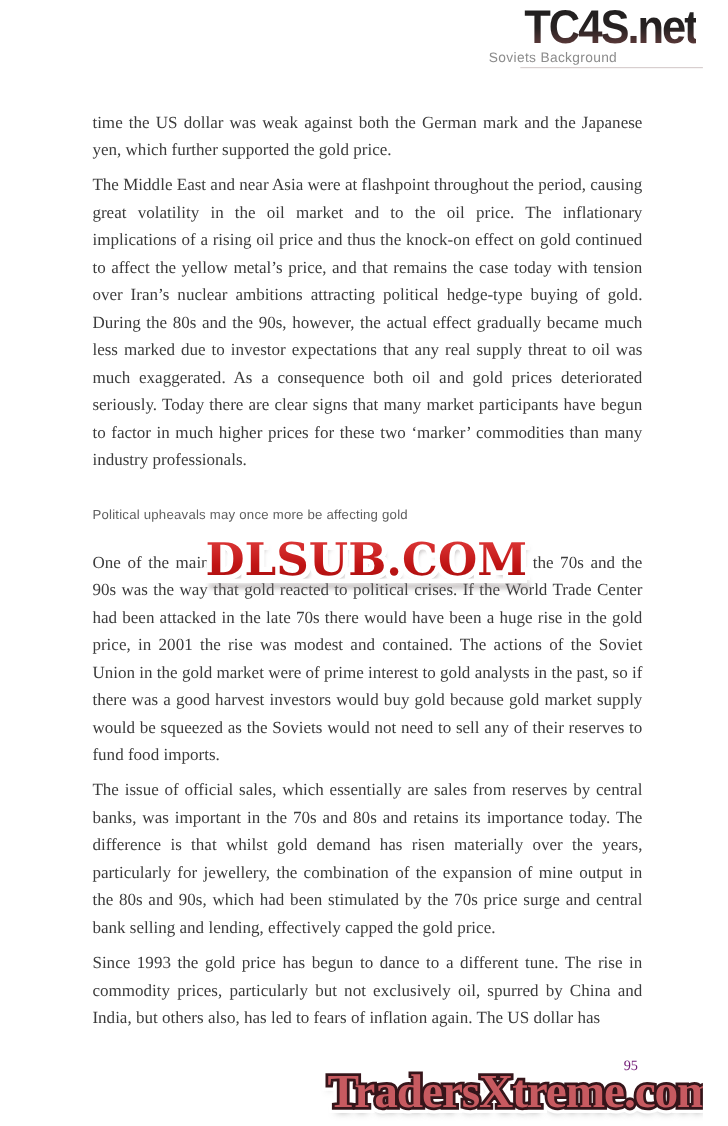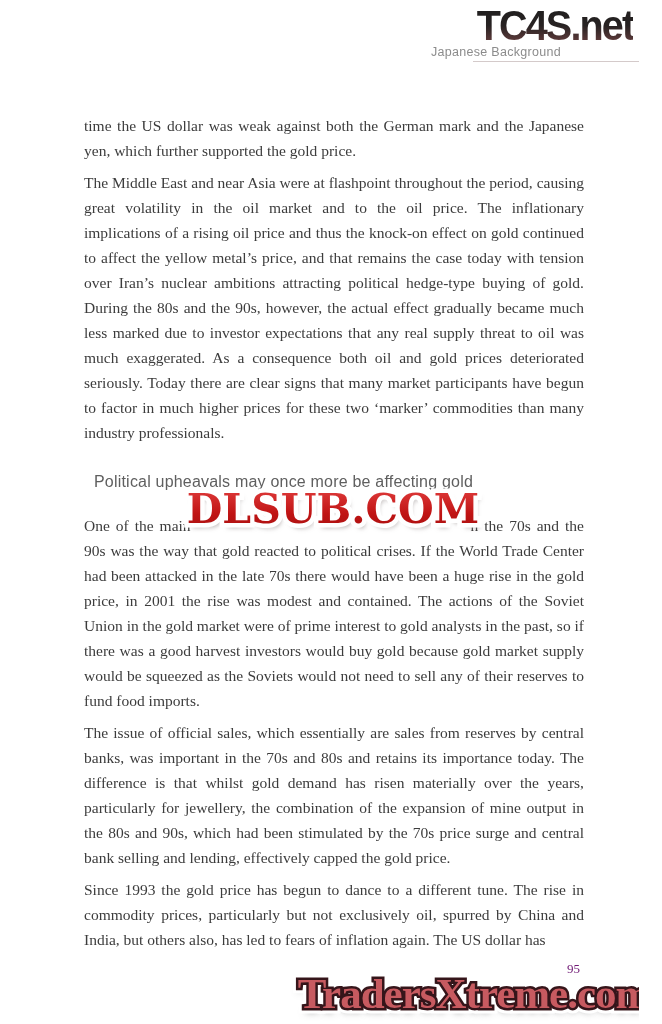--- a/index.html
+++ b/index.html
@@ -30,42 +30,42 @@
     font-weight:300; font-size:12.5px; letter-spacing:0.3px;
     color:#8c8c8c;
   }
   .header-rule {
     position:absolute; top:61px; left:473px; width:185px; height:1px;
     background:#d4caca;
   }
 
   
   .text-col {
-    position:absolute; left:84px; top:113px; width:500px;
+    position:absolute; left:84px; top:99px; width:500px;
     color:#3c3c3c;
     font-size:15.5px; line-height:25px;
     text-align:justify;
   }
   .text-col p { margin:0 0 7px 0; }
   .section-heading {
     font-family:"Liberation Sans", sans-serif;
-    font-weight:400; font-size:16px; letter-spacing:0.2px;
+    font-weight:400; font-size:12px; letter-spacing:0.2px;
     color:#5f5f5f; line-height:24px;
-    margin:25px 0 19px 10px; text-align:left;
+    margin:25px 0 19px 0; text-align:left;
   }
   .obscured-gap { display:inline-block; width:268px; height:1px; vertical-align:baseline; }
 
   
   .dlsub-wrap {
     position:absolute; left:190px; top:479px; width:286px; height:60px;
     pointer-events:none; white-space:nowrap;
     font-family:"DejaVu Serif", serif; font-weight:bold; font-size:41px;
   }
   .dlsub-back, .dlsub-front {
-    position:absolute; left:50%; top:50%; transform:translate(-50%,-50%);
+    position:absolute; left:50%; top:50%; transform:translate(-50%,-50%);text-decoration:underline;
   }
   .dlsub-back {
     color:#ffffff; -webkit-text-stroke:9px #ffffff;
     text-shadow:3px 5px 4px rgba(135,125,125,0.55);
   }
   .dlsub-front {
     color:#c01414;
     background:linear-gradient(180deg,#e34040 0%, #c01414 60%, #a51010 100%);
     -webkit-background-clip:text; background-clip:text;
   }
@@ -95,21 +95,21 @@
     color:#c75a60; -webkit-text-stroke:5px #35151a; paint-order:stroke;
   }
 </style>
 </head>
 <body>
 
 <div class="page">
 
   <div class="tc4s">TC4S.net</div>
 
-  <div class="running-head">Japanese Background</div>
+  <div class="running-head">Soviets Background</div>
 
   <div class="header-rule"></div>
 
   <div class="text-col">
 
     <p>time the US dollar was weak against both the German mark and the Japanese yen, which further supported the gold price.</p>
 
     <p>The Middle East and near Asia were at flashpoint throughout the period, causing great volatility in the oil market and to the oil price. The inflationary implications of a rising oil price and thus the knock-on effect on gold continued to affect the yellow metal’s price, and that remains the case today with tension over Iran’s nuclear ambitions attracting political hedge-type buying of gold. During the 80s and the 90s, however, the actual effect gradually became much less marked due to investor expectations that any real supply threat to oil was much exaggerated. As a consequence both oil and gold prices deteriorated seriously. Today there are clear signs that many market participants have begun to factor in much higher prices for these two ‘marker’ commodities than many industry professionals.</p>
 
     <h2 class="section-heading">Political upheavals may once more be affecting gold</h2>

